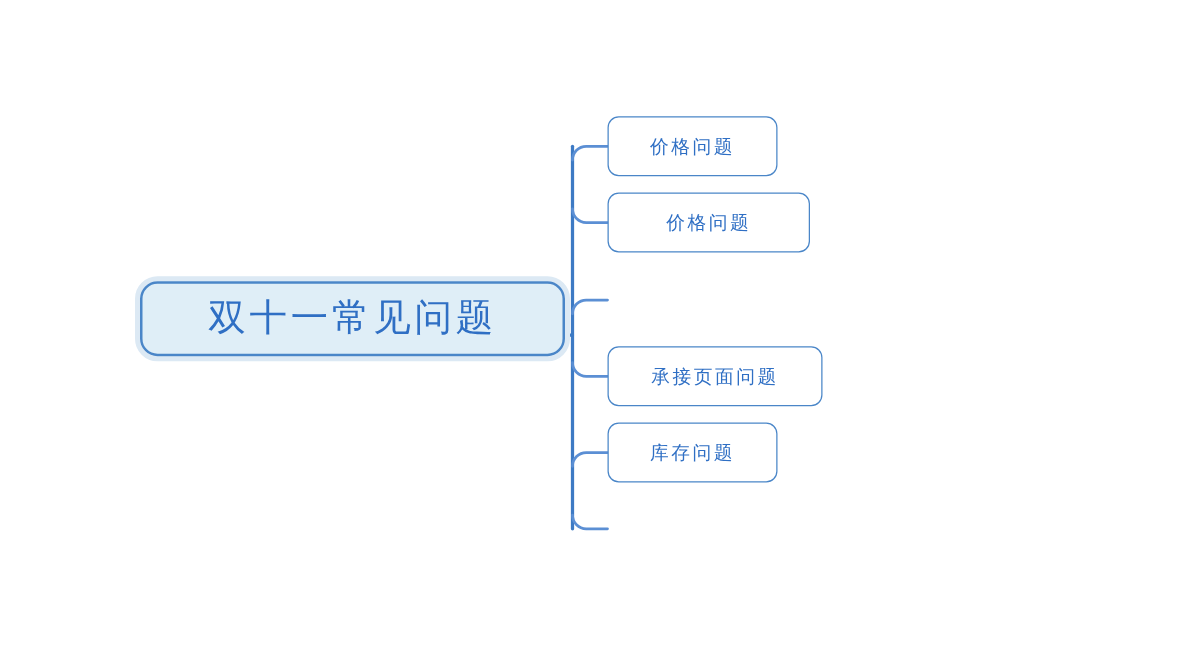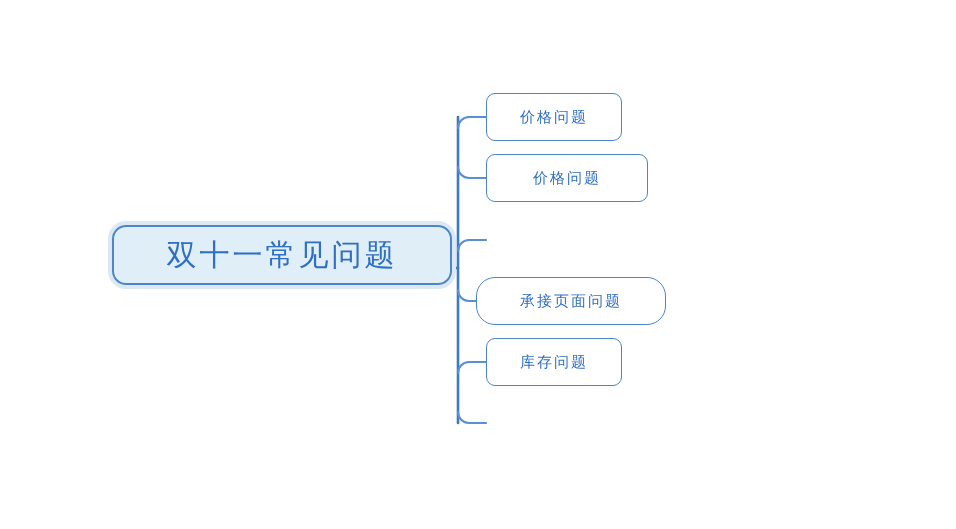--- a/index.html
+++ b/index.html
@@ -115,21 +115,21 @@
 
   <div class="child-node" style="left:486px; top:93px;  width:136px;">
     <span class="child-label">价格问题</span>
   </div>
 
   <div class="child-node" style="left:486px; top:154px; width:162px;">
     <span class="child-label">价格问题</span>
   </div>
 
 
-  <div class="child-node" style="left:476px; top:277px; width:190px;border-radius:19px;">
+  <div class="child-node" style="left:486px; top:277px; width:172px;">
     <span class="child-label">承接页面问题</span>
   </div>
 
   <div class="child-node" style="left:486px; top:338px; width:136px;">
     <span class="child-label">库存问题</span>
   </div>
 
 
 </div>
 

